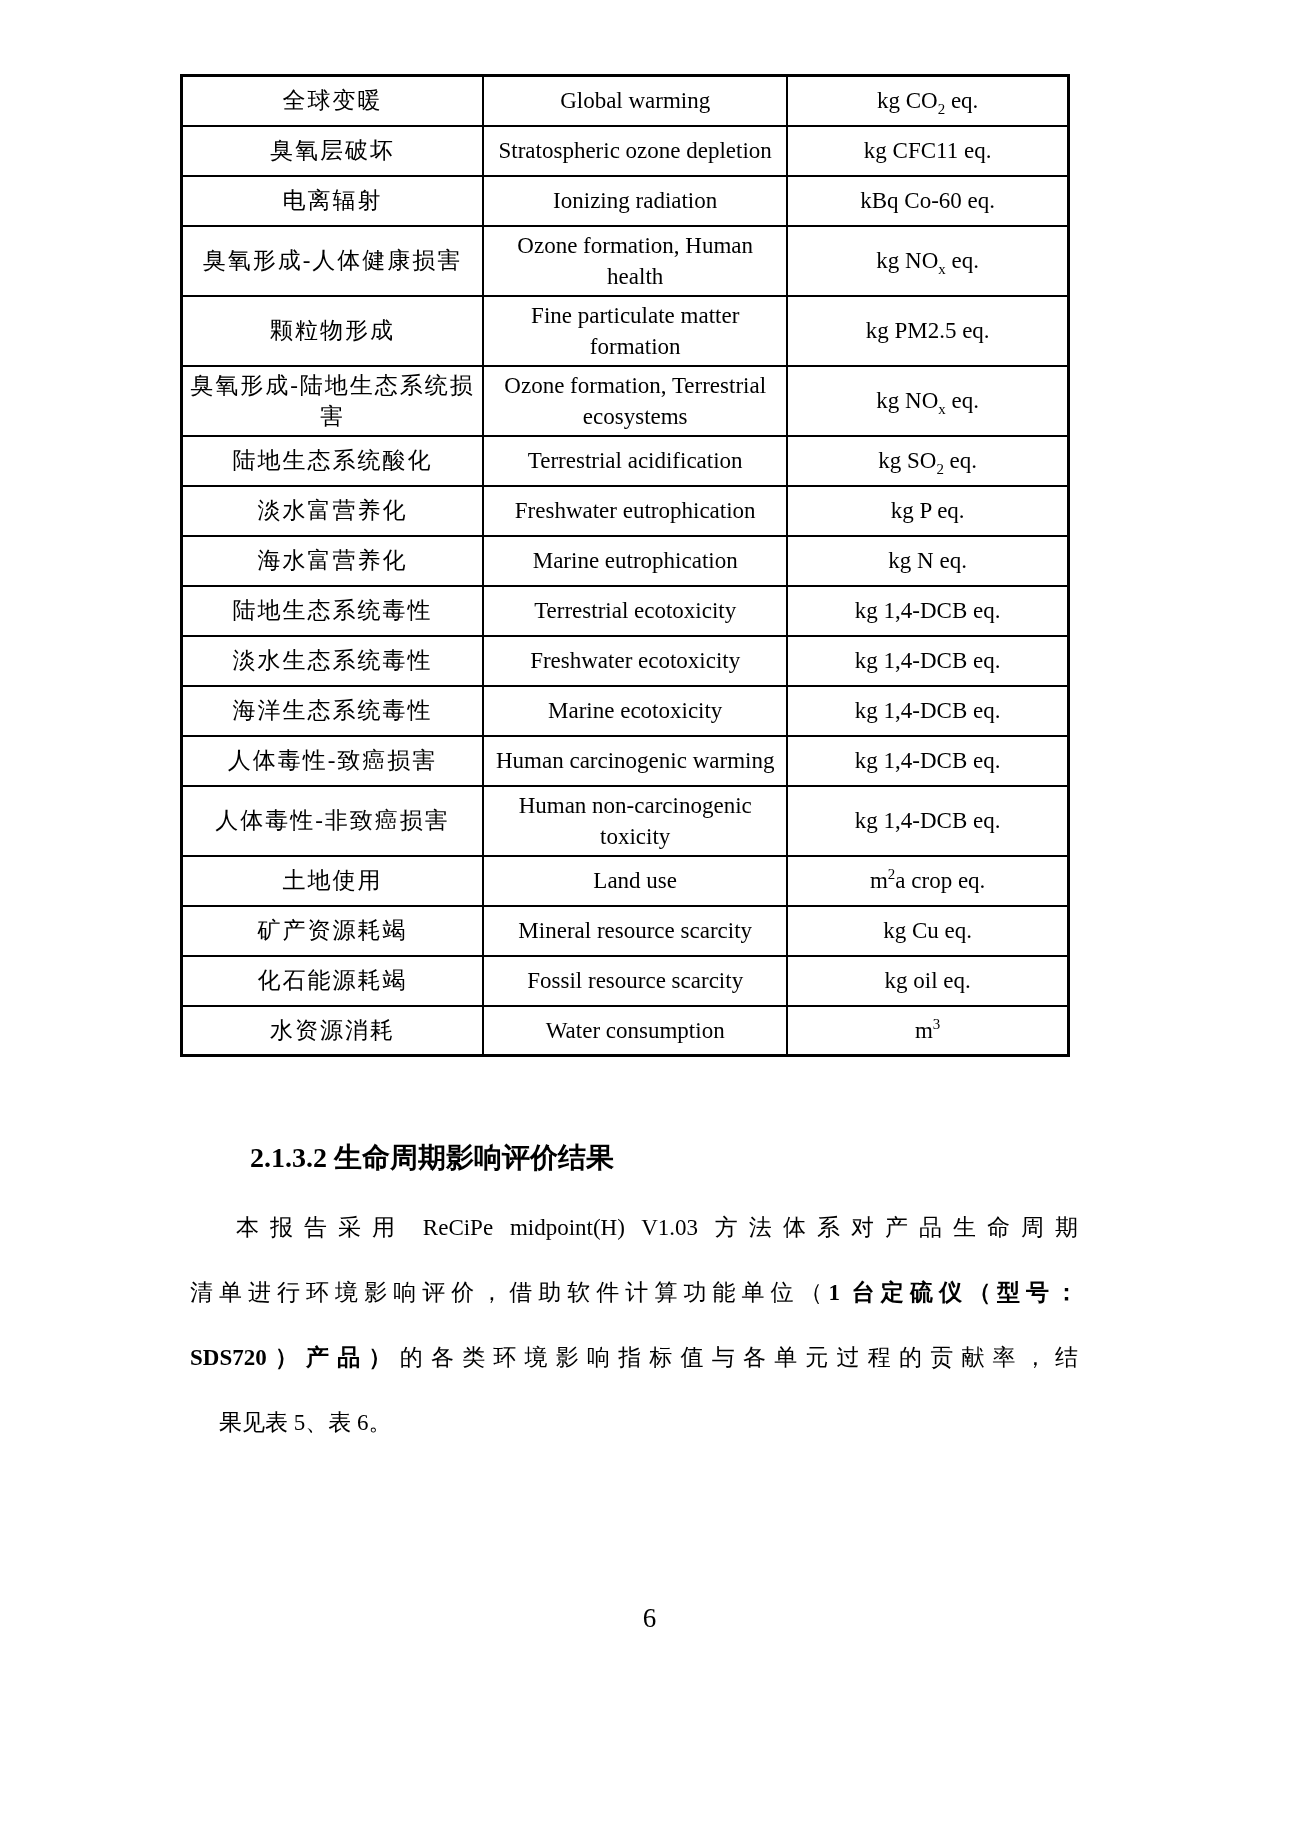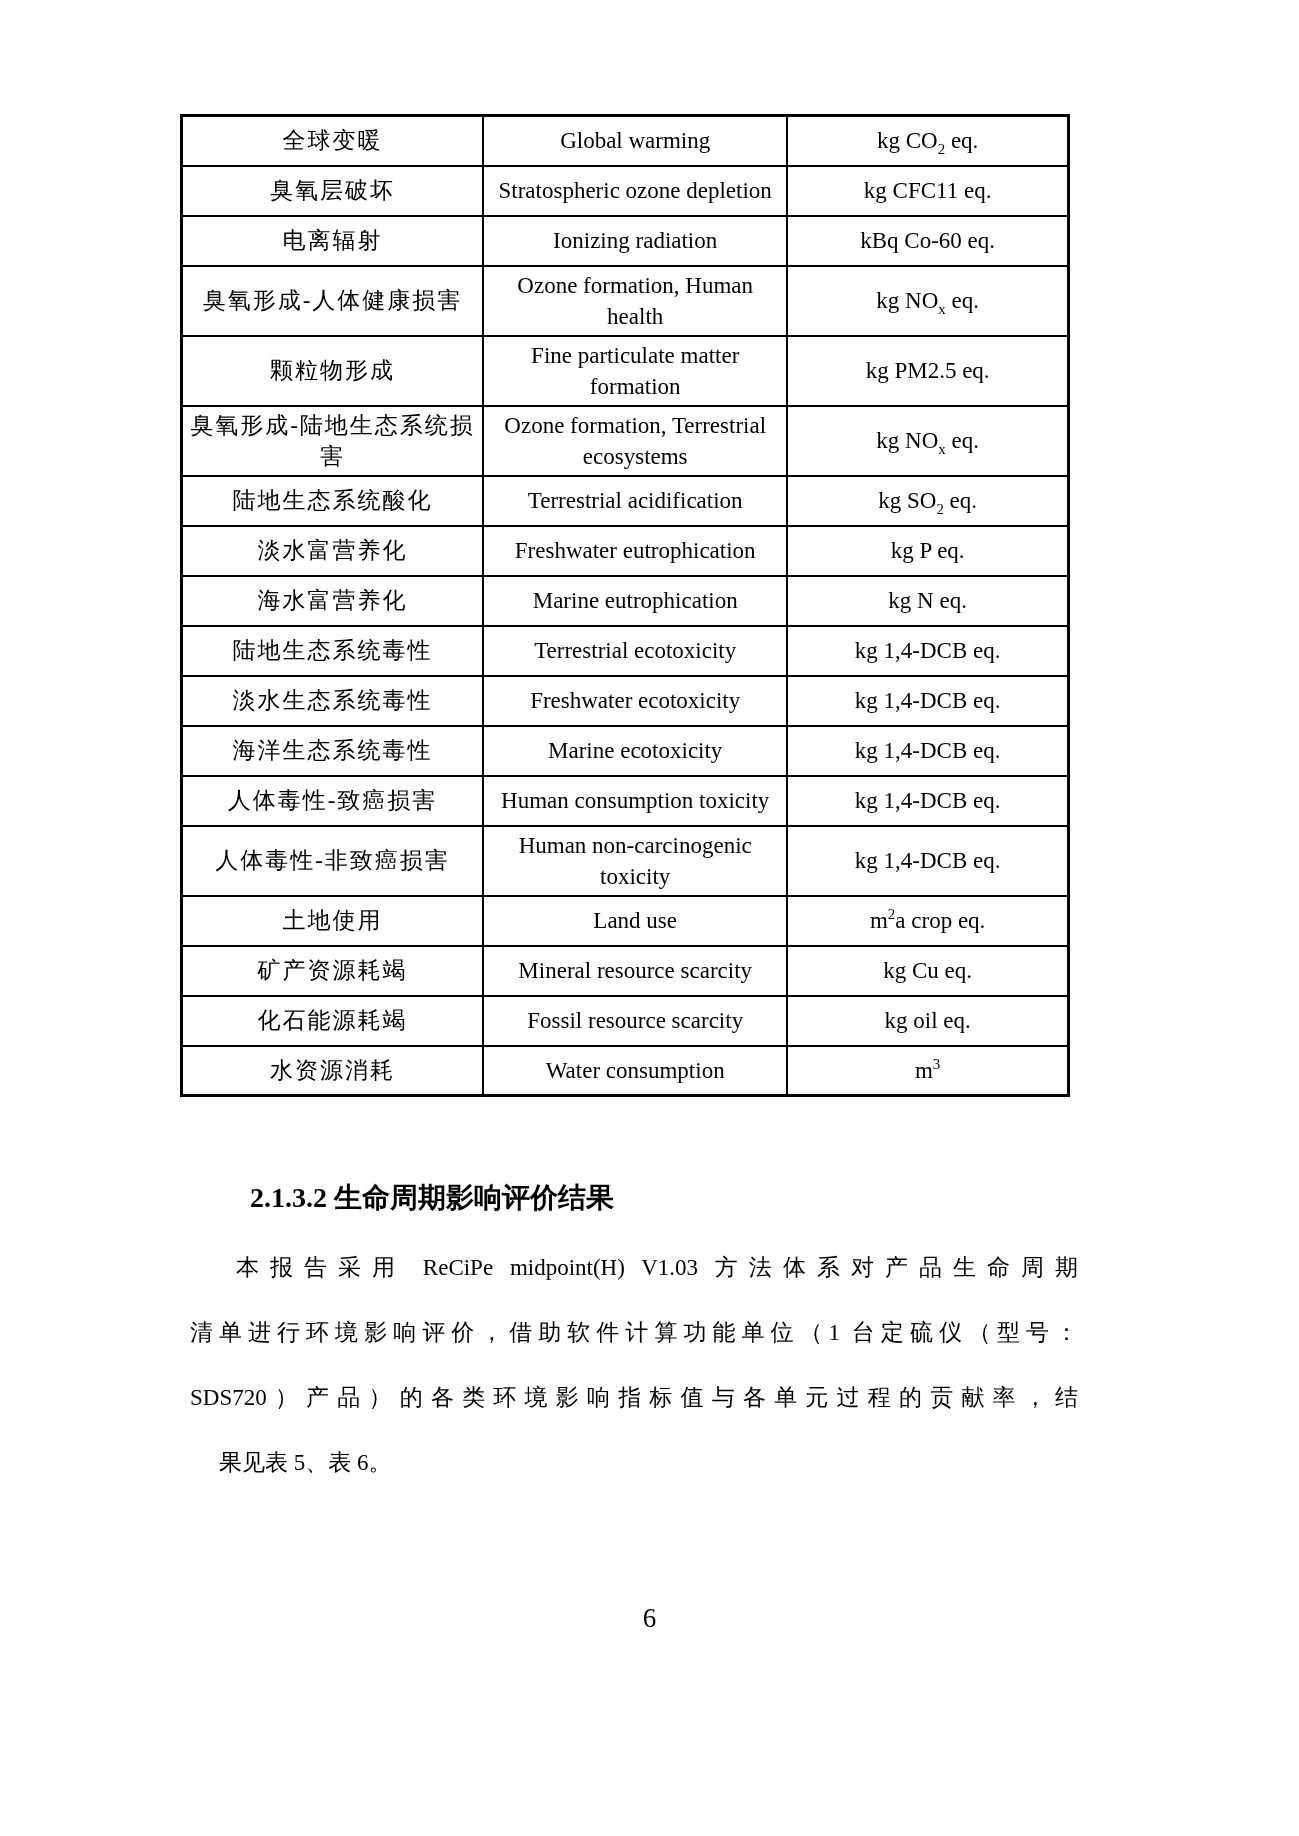--- a/index.html
+++ b/index.html
@@ -6,21 +6,21 @@
   html, body { background: #ffffff; }
   body {
     width: 1299px;
     height: 1836px;
     position: relative;
     overflow: hidden;
     font-family: "Liberation Serif", "DejaVu Serif", serif;
     color: #000000;
   }
   .content {
-    padding: 114px 227px 0 180px; 
+    padding: 74px 227px 0 180px; 
   }
   
   table.impact {
     width: 890px;
     border-collapse: collapse;
     border: 3px solid #000000;
     table-layout: fixed;
   }
   table.impact td {
     border: 2px solid #000000;
@@ -50,21 +50,21 @@
   }
   .para-line {
     font-size: 23px;
     line-height: 65px;
     text-align: justify;
     text-align-last: justify;
     white-space: nowrap;
   }
   .para-line.first { text-indent: 2em; }
   .para-line.last { text-align-last: left; white-space: normal; margin-left: 29px; }
-  .para-line b { font-weight: normal; }
+  .para-line b { font-weight: bold; }
   
   .page-number {
     position: absolute;
     left: 0;
     width: 1299px;
     top: 1603px;
     text-align: center;
     font-size: 27px;
   }
 </style>
@@ -135,21 +135,21 @@
         <td class="en">Freshwater ecotoxicity</td>
         <td class="unit"><span>kg 1,4-DCB eq.</span><sub></sub><sup></sup><span></span></td>
       </tr>
       <tr>
         <td class="cn">海洋生态系统毒性</td>
         <td class="en">Marine ecotoxicity</td>
         <td class="unit"><span>kg 1,4-DCB eq.</span><sub></sub><sup></sup><span></span></td>
       </tr>
       <tr>
         <td class="cn">人体毒性-致癌损害</td>
-        <td class="en">Human consumption toxicity</td>
+        <td class="en">Human carcinogenic warming</td>
         <td class="unit"><span>kg 1,4-DCB eq.</span><sub></sub><sup></sup><span></span></td>
       </tr>
       <tr>
         <td class="cn">人体毒性-非致癌损害</td>
         <td class="en">Human non-carcinogenic toxicity</td>
         <td class="unit"><span>kg 1,4-DCB eq.</span><sub></sub><sup></sup><span></span></td>
       </tr>
       <tr>
         <td class="cn">土地使用</td>
         <td class="en">Land use</td>

